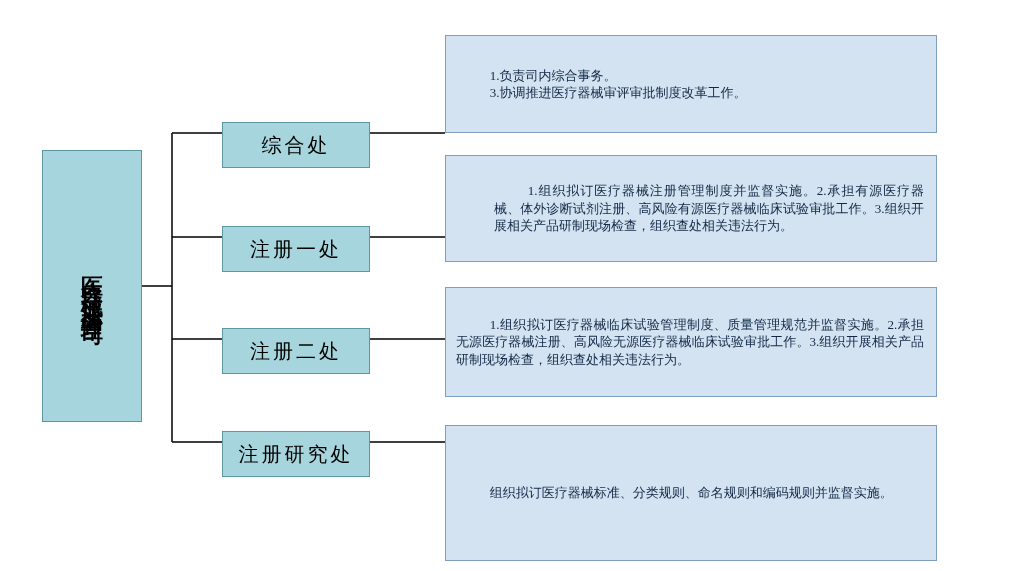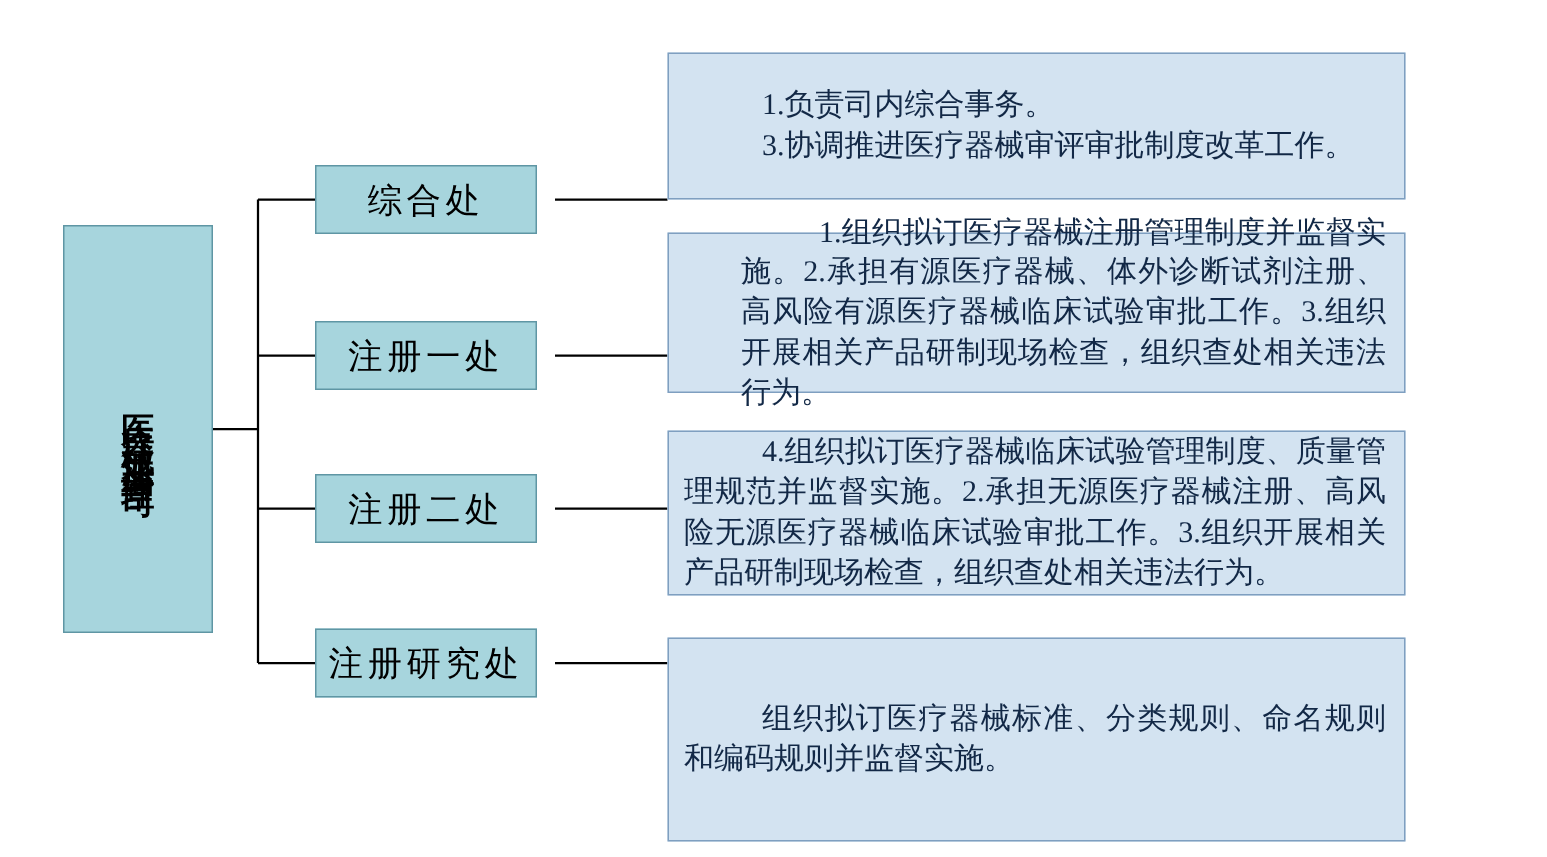--- a/index.html
+++ b/index.html
@@ -39,35 +39,36 @@
   .root .vlabel {
     writing-mode: vertical-rl;
     text-orientation: upright;
     font-size: 22px;
     letter-spacing: 6px;
     font-weight: 600;
     color: #000;
     white-space: nowrap;
   }
   .branch {
-    left: 210px;
+    left: 222px;
     width: 148px;
     height: 46px;
-    font-size: 23px;
+    font-size: 20px;
     letter-spacing: 3px;
     color: #000;
+    margin-top: 12px;
   }
   .desc {
     position: absolute;
     left: 445px;
     width: 492px;
     background: #d3e3f1;
     border: 1px solid #7f9fc0;
     color: #122846;
-    font-size: 20px;
+    font-size: 13px;
     line-height: 1.34;
     display: flex;
     flex-direction: column;
     justify-content: center;
     padding: 8px 12px 8px 10px;
     text-align: justify;
   }
   .desc p { text-indent: 2.6em; }
   .desc-1 { top: 35px;  height: 98px; }
   .desc-2 { top: 155px; height: 107px; padding-left: 48px; }
@@ -118,19 +119,19 @@
   </div>
 
   <div class="desc desc-1">
     <p>1.负责司内综合事务。</p>
     <p>3.协调推进医疗器械审评审批制度改革工作。</p>
   </div>
   <div class="desc desc-2">
     <p>1.组织拟订医疗器械注册管理制度并监督实施。2.承担有源医疗器械、体外诊断试剂注册、高风险有源医疗器械临床试验审批工作。3.组织开展相关产品研制现场检查，组织查处相关违法行为。</p>
   </div>
   <div class="desc desc-3">
-    <p>4.组织拟订医疗器械临床试验管理制度、质量管理规范并监督实施。2.承担无源医疗器械注册、高风险无源医疗器械临床试验审批工作。3.组织开展相关产品研制现场检查，组织查处相关违法行为。</p>
+    <p>1.组织拟订医疗器械临床试验管理制度、质量管理规范并监督实施。2.承担无源医疗器械注册、高风险无源医疗器械临床试验审批工作。3.组织开展相关产品研制现场检查，组织查处相关违法行为。</p>
   </div>
   <div class="desc desc-4">
     <p>组织拟订医疗器械标准、分类规则、命名规则和编码规则并监督实施。</p>
   </div>
 
 </div>
 
 </body></html>

